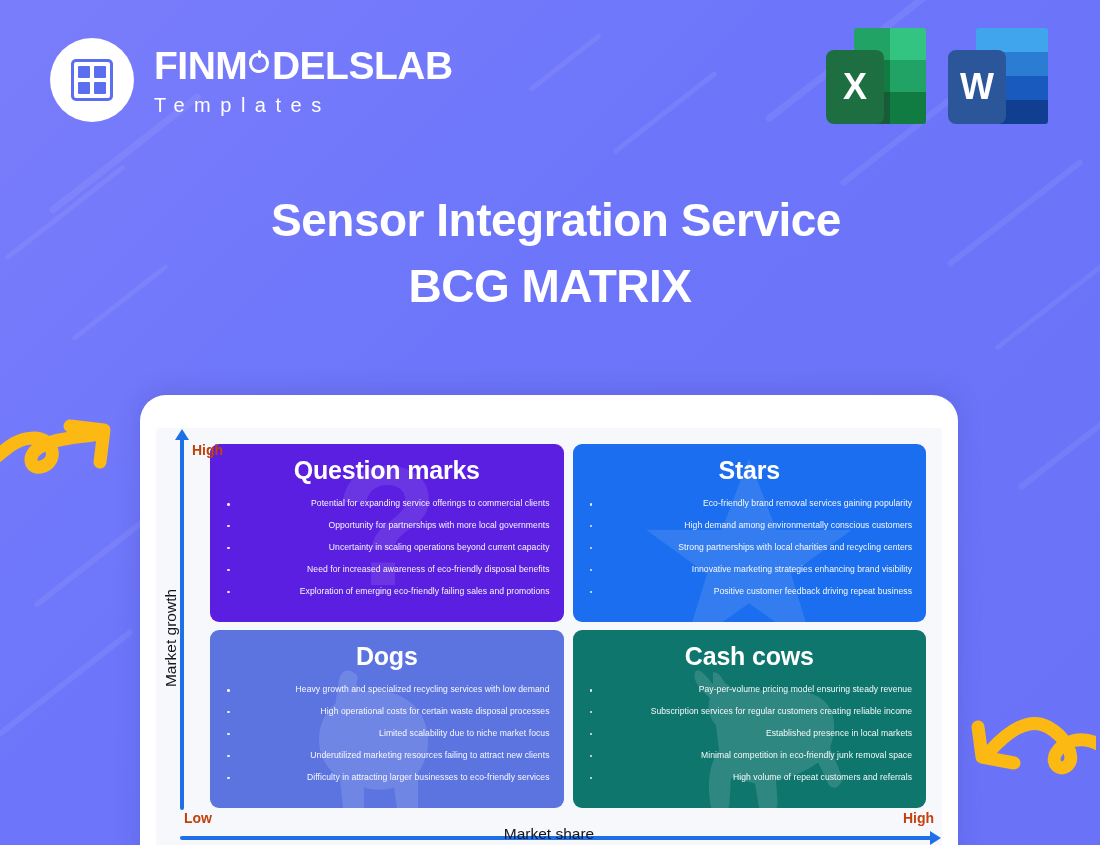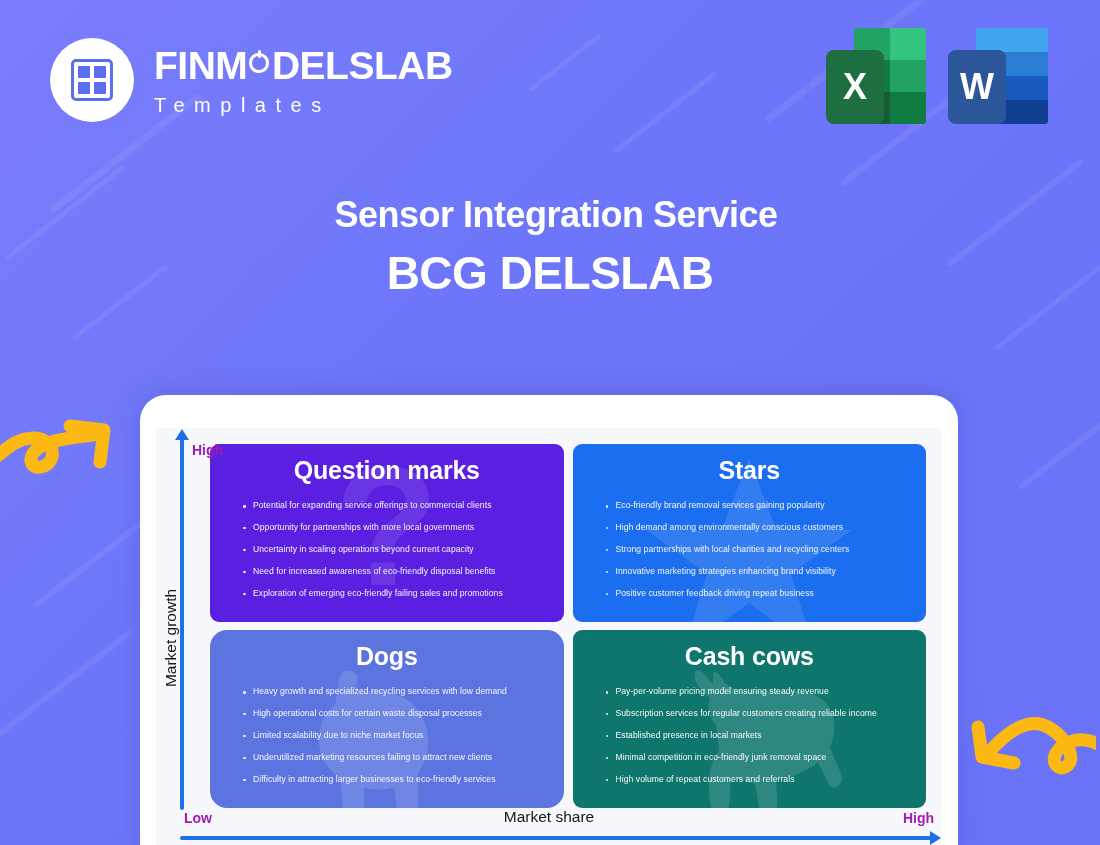--- a/index.html
+++ b/index.html
@@ -110,21 +110,21 @@
              color:#fff; font-size:36px; font-weight:700; }
 
   
   .title-block {
     position: absolute;
     left: 0; right: 0; top: 192px;
     text-align: center;
     color: #ffffff;
   }
   .title-main {
-    font-size: 36px;
+    font-size: 46px;
     font-weight: 700;
     letter-spacing: -0.5px;
     line-height: 1.25;
     padding-left: 12px;
   }
   .title-sub {
     font-size: 46px;
     font-weight: 700;
     letter-spacing: -0.5px;
     line-height: 1.25;
@@ -172,21 +172,21 @@
     color: #ffffff;
     font-size: 25px;
     font-weight: 700;
     letter-spacing: -0.2px;
     margin-bottom: 14px;
   }
   .quad ul {
     position: relative;
     z-index: 2;
     list-style: none;
-    margin: 16px; padding: 0;
+    margin: 0; padding: 0; text-align: right;
   }
   .quad li {
     position: relative;
     color: rgba(255,255,255,0.96);
     font-size: 8.6px;
     line-height: 1.15;
     padding-left: 13px;
     margin-bottom: 12px;
     letter-spacing: 0.05px;
     white-space: nowrap;
@@ -196,21 +196,21 @@
     content: "";
     position: absolute;
     left: 3px; top: 4px;
     width: 2.6px; height: 2.6px;
     border-radius: 50%;
     background: rgba(255,255,255,0.9);
   }
 
   .q-question { background: #5a1fe0; }
   .q-stars    { background: #1a6eef; }
-  .q-dogs     { background: #5b74e0; border-radius: 17px; }
+  .q-dogs     { background: #5b74e0; }
   .q-cash     { background: #0f766e; }
 
   
   .wm {
     position: absolute;
     z-index: 1;
     color: rgba(255,255,255,0.10);
     pointer-events: none;
     user-select: none;
   }
@@ -249,26 +249,26 @@
   }
   .axis-h::after {
     content: "";
     position: absolute;
     right: -9px; top: -5px;
     border-top: 7px solid transparent;
     border-bottom: 7px solid transparent;
     border-left: 11px solid #1f6fe8;
   }
 
-  .lbl { position: absolute; color: #a21caf; font-weight: 700; font-size: 14px; z-index: 3; }
+  .lbl { position: absolute; color: #c2410c; font-weight: 700; font-size: 14px; z-index: 3; }
   .lbl-high-y { left: 36px; top: 14px; }
   .lbl-low-x  { left: 28px; bottom: 22px; }
   .lbl-high-x { right: 8px;  bottom: 22px; }
   .lbl-mkt-share {
-    left: 50%; bottom: 22px;
+    left: 50%; bottom: 5px;
     transform: translateX(-50%);
     font-weight: 400;
     font-size: 15.5px;
     color: #14161d;
   }
   .lbl-mkt-growth {
     left: -34px; top: 50%;
     transform: translateY(-50%) rotate(-90deg);
     font-weight: 400;
     font-size: 15.5px;
@@ -331,21 +331,21 @@
         <i style="background:#2b7cd3"></i>
         <i style="background:#185abd"></i>
         <i style="background:#103f91"></i>
       </div>
       <div class="wd-tile">W</div>
     </div>
   </div>
 
   <div class="title-block">
     <div class="title-main">Sensor Integration Service</div>
-    <div class="title-sub">BCG DELSLAB</div>
+    <div class="title-sub">BCG MATRIX</div>
   </div>
 
   <svg class="arrow-left" viewBox="0 0 140 90">
     <path d="M-20 72 C 10 58, 20 34, 46 34 C 66 34, 70 56, 56 62 C 44 67, 38 55, 48 46 C 62 34, 88 34, 112 30" fill="none" stroke="#fdb913" stroke-width="13" stroke-linecap="round"></path>
     <path d="M82 22 L116 26 L112 58" fill="none" stroke="#fdb913" stroke-width="13" stroke-linecap="round" stroke-linejoin="round"></path>
   </svg>
 
   <svg class="arrow-right" viewBox="0 0 140 92">
     <path d="M150 36 C 126 18, 106 30, 100 40 C 94 50, 104 60, 112 52 C 120 44, 110 24, 92 14 C 74 4, 54 16, 34 38" fill="none" stroke="#fdb913" stroke-width="13" stroke-linecap="round"></path>
     <path d="M22 14 L26 44 L58 50" fill="none" stroke="#fdb913" stroke-width="13" stroke-linecap="round" stroke-linejoin="round"></path>

